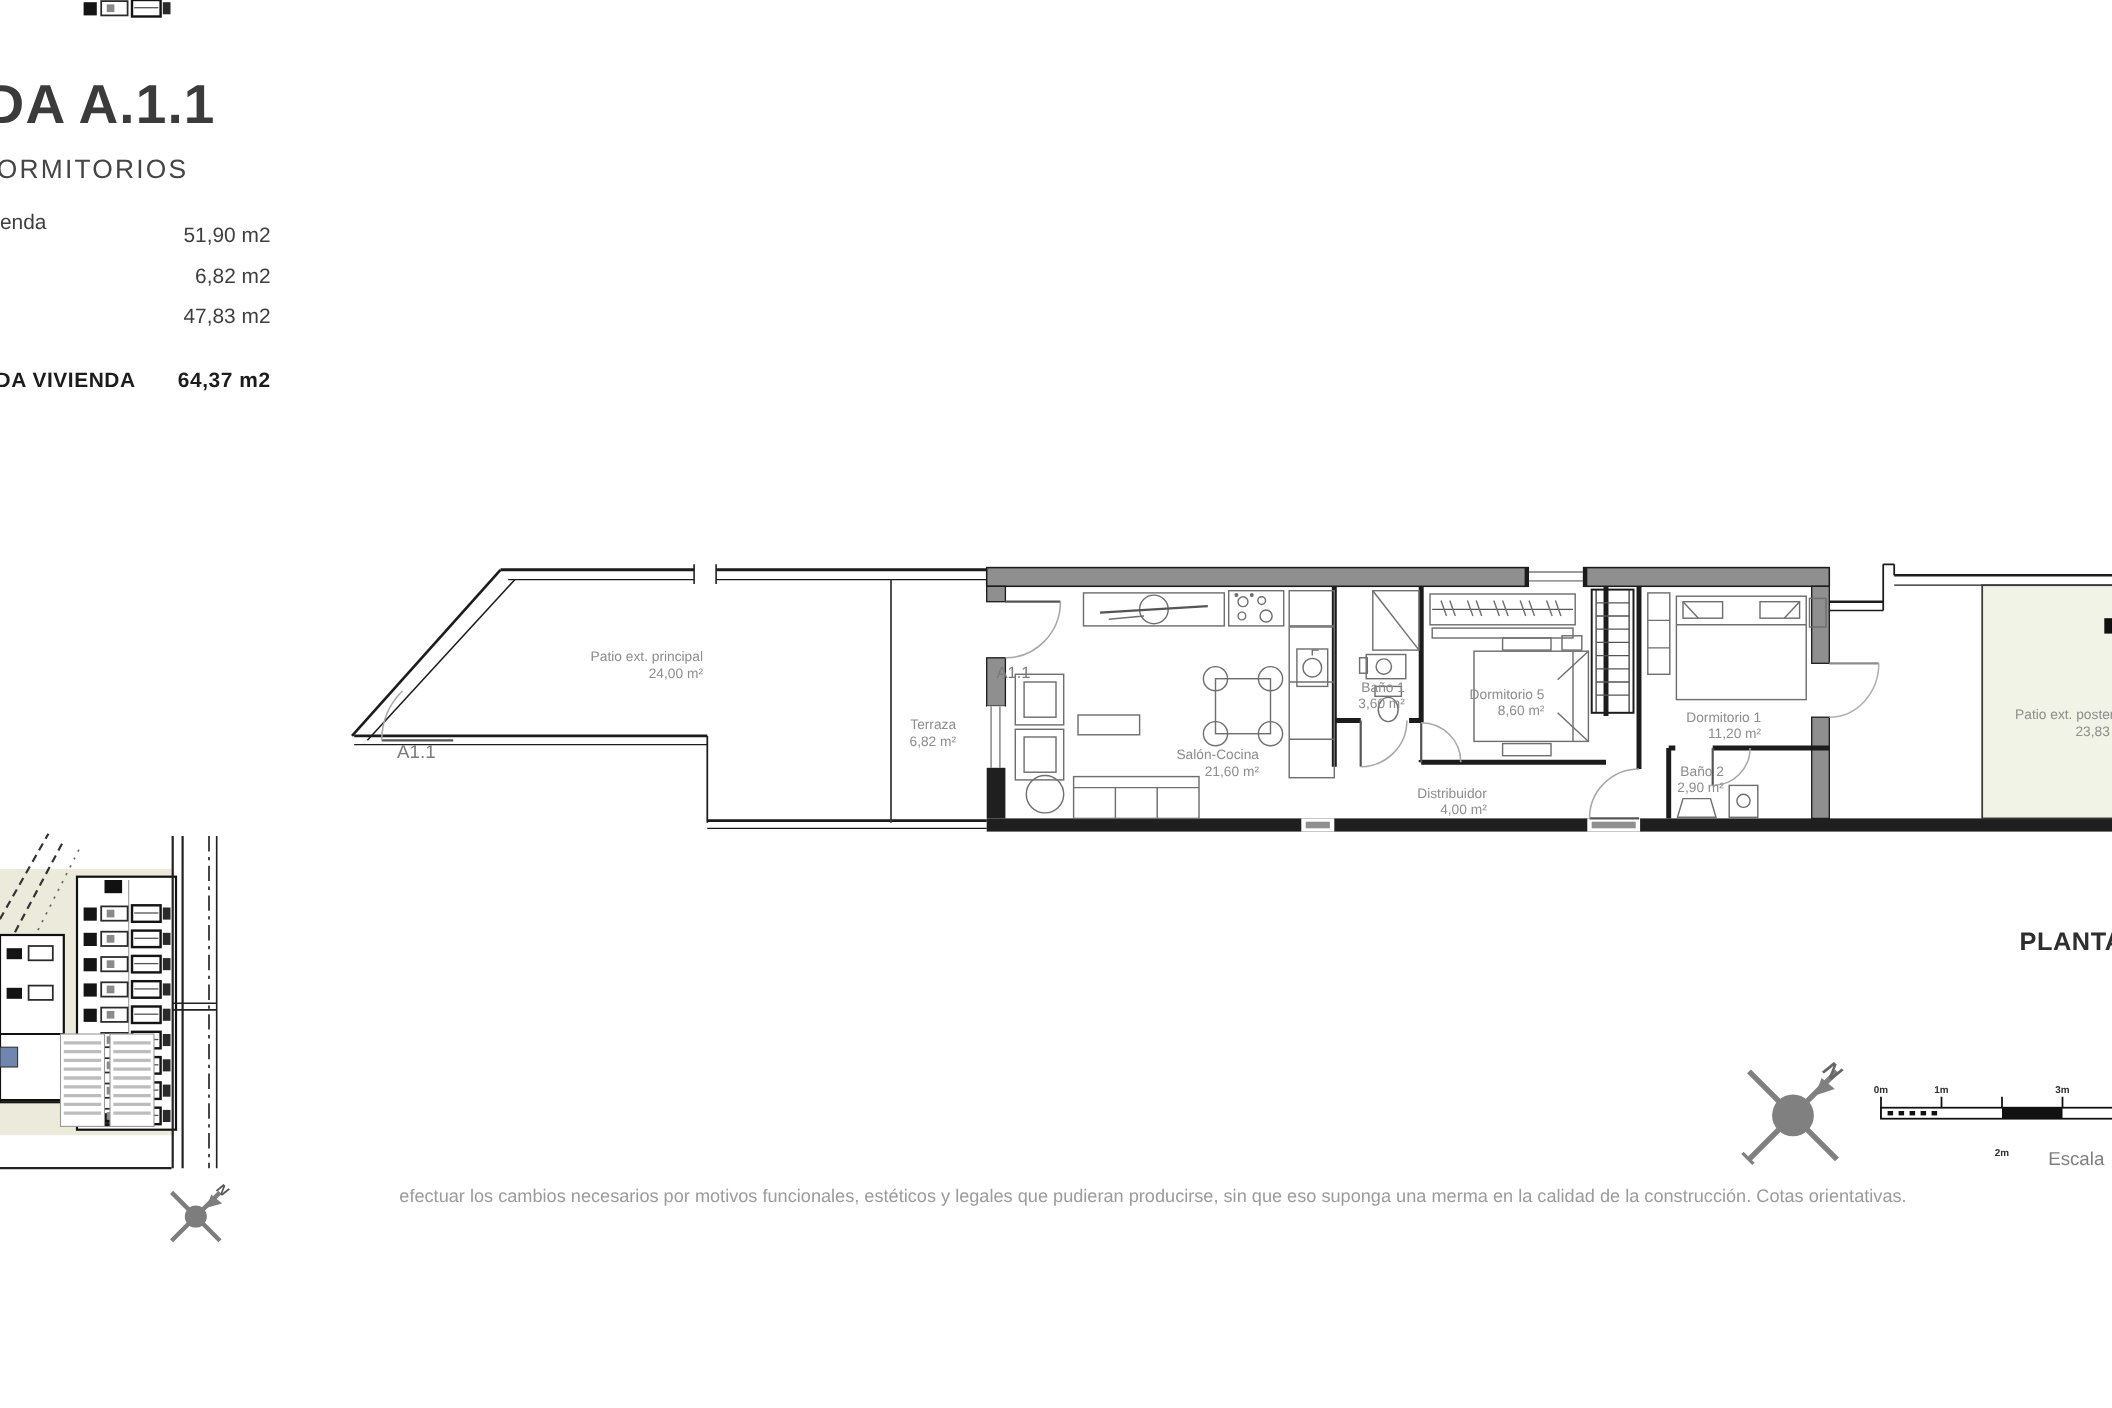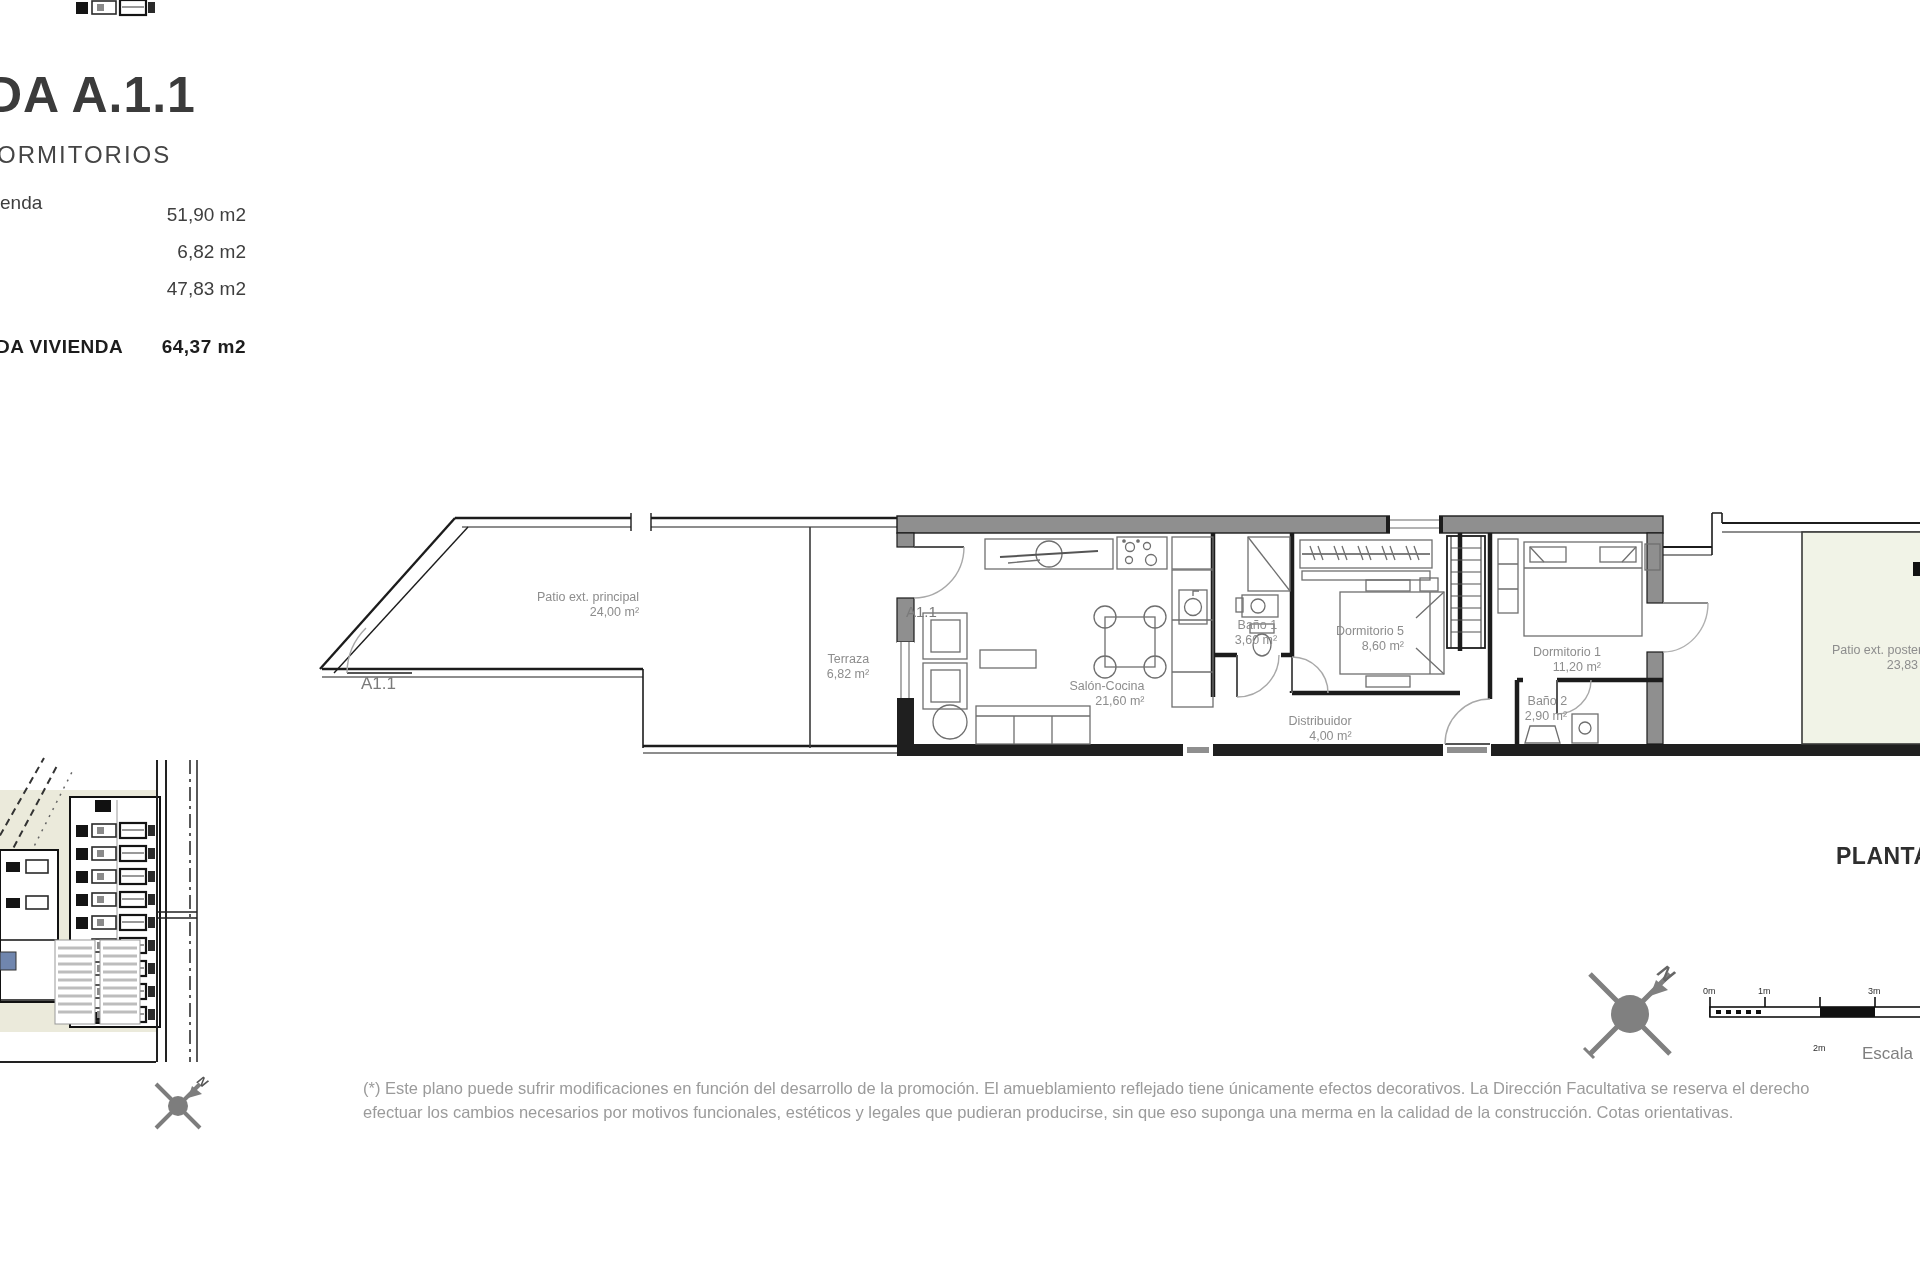--- a/index.html
+++ b/index.html
@@ -26,21 +26,21 @@
     position:absolute;transform:translateX(-50%);
     text-align:right;color:#8d8d8d;
     font-size:12.5px;line-height:15px;white-space:nowrap;
   }
   .unit-label{position:absolute;color:#7a7a7a;white-space:nowrap;margin-top:40px;}
   .plan-title{
     left:1836px;top:843px;
     font-size:23px;font-weight:700;color:#2e2e2e;letter-spacing:0.5px;white-space:nowrap;
   }
   .escala{left:1862px;top:1044px;font-size:17px;color:#7f7f7f;white-space:nowrap;}
-  .tick-label{position:absolute;width:14px;font-size:9px;font-weight:400;color:#2e2e2e;}
+  .tick-label{position:absolute;width:14px;text-align:center;font-size:9px;font-weight:700;color:#2e2e2e;}
   .disclaimer{left:363px;top:1076px;font-size:16.5px;line-height:24px;color:#9b9b9b;white-space:nowrap;}
   svg{position:absolute;left:0;top:0;}
 </style>
 </head>
 <body>
 
 <svg width="1920" height="1280" viewBox="0 0 1920 1280">
 
   <g stroke="#1c1c1c" fill="none">
     <path d="M455,518 H631 M651,518 H897" stroke-width="2.6"></path>
@@ -377,15 +377,14 @@
 <div class="unit-label" style="left:906px;top:563px;font-size:15px">A1.1</div>
 
 <div class="abs plan-title">PLANTA</div>
 <div class="abs escala">Escala</div>
 <span class="tick-label" style="left:1703px;top:986px">0m</span>
 <span class="tick-label" style="left:1758px;top:986px">1m</span>
 <span class="tick-label" style="left:1813px;top:1043px">2m</span>
 <span class="tick-label" style="left:1868px;top:986px">3m</span>
 
 <div class="abs disclaimer">
-  <div>(*) Este plano puede sufrir modificaciones en función del desarrollo de la promoción. El amueblamiento reflejado tiene únicamente efectos decorativos. La Dirección Facultativa se reserva el derecho</div>
   <div>efectuar los cambios necesarios por motivos funcionales, estéticos y legales que pudieran producirse, sin que eso suponga una merma en la calidad de la construcción. Cotas orientativas.</div>
 </div>
 
 </body></html>

